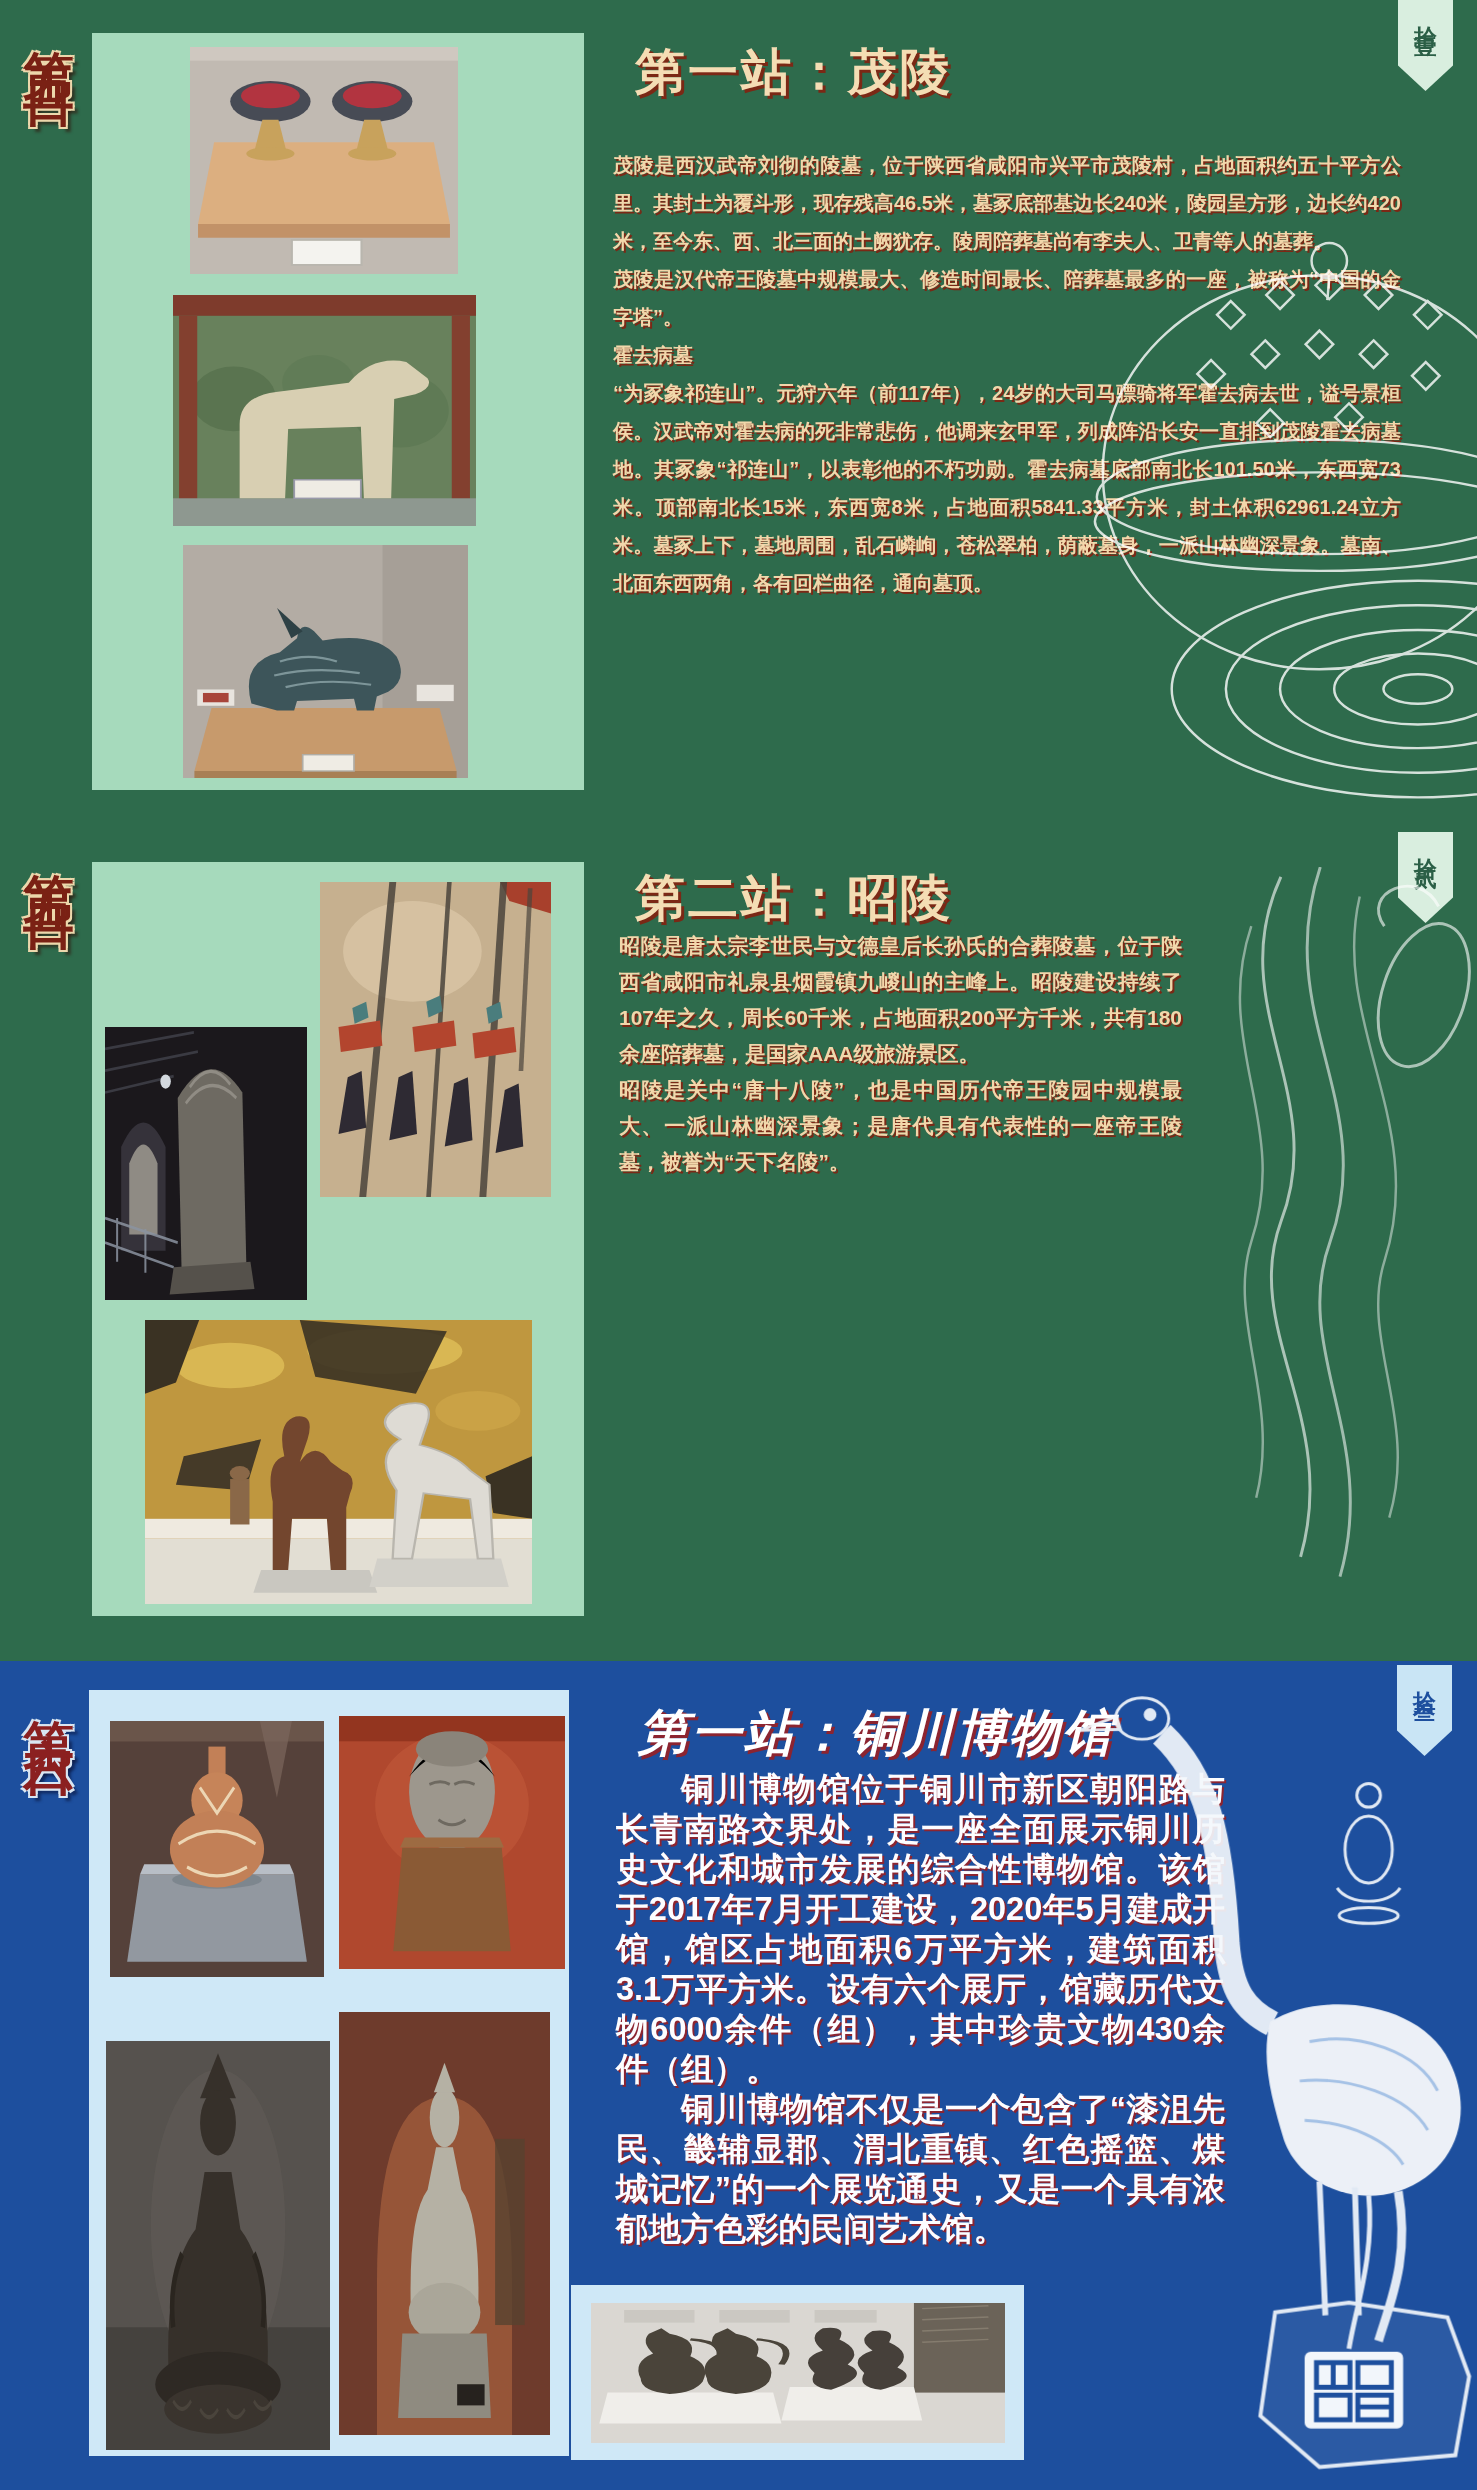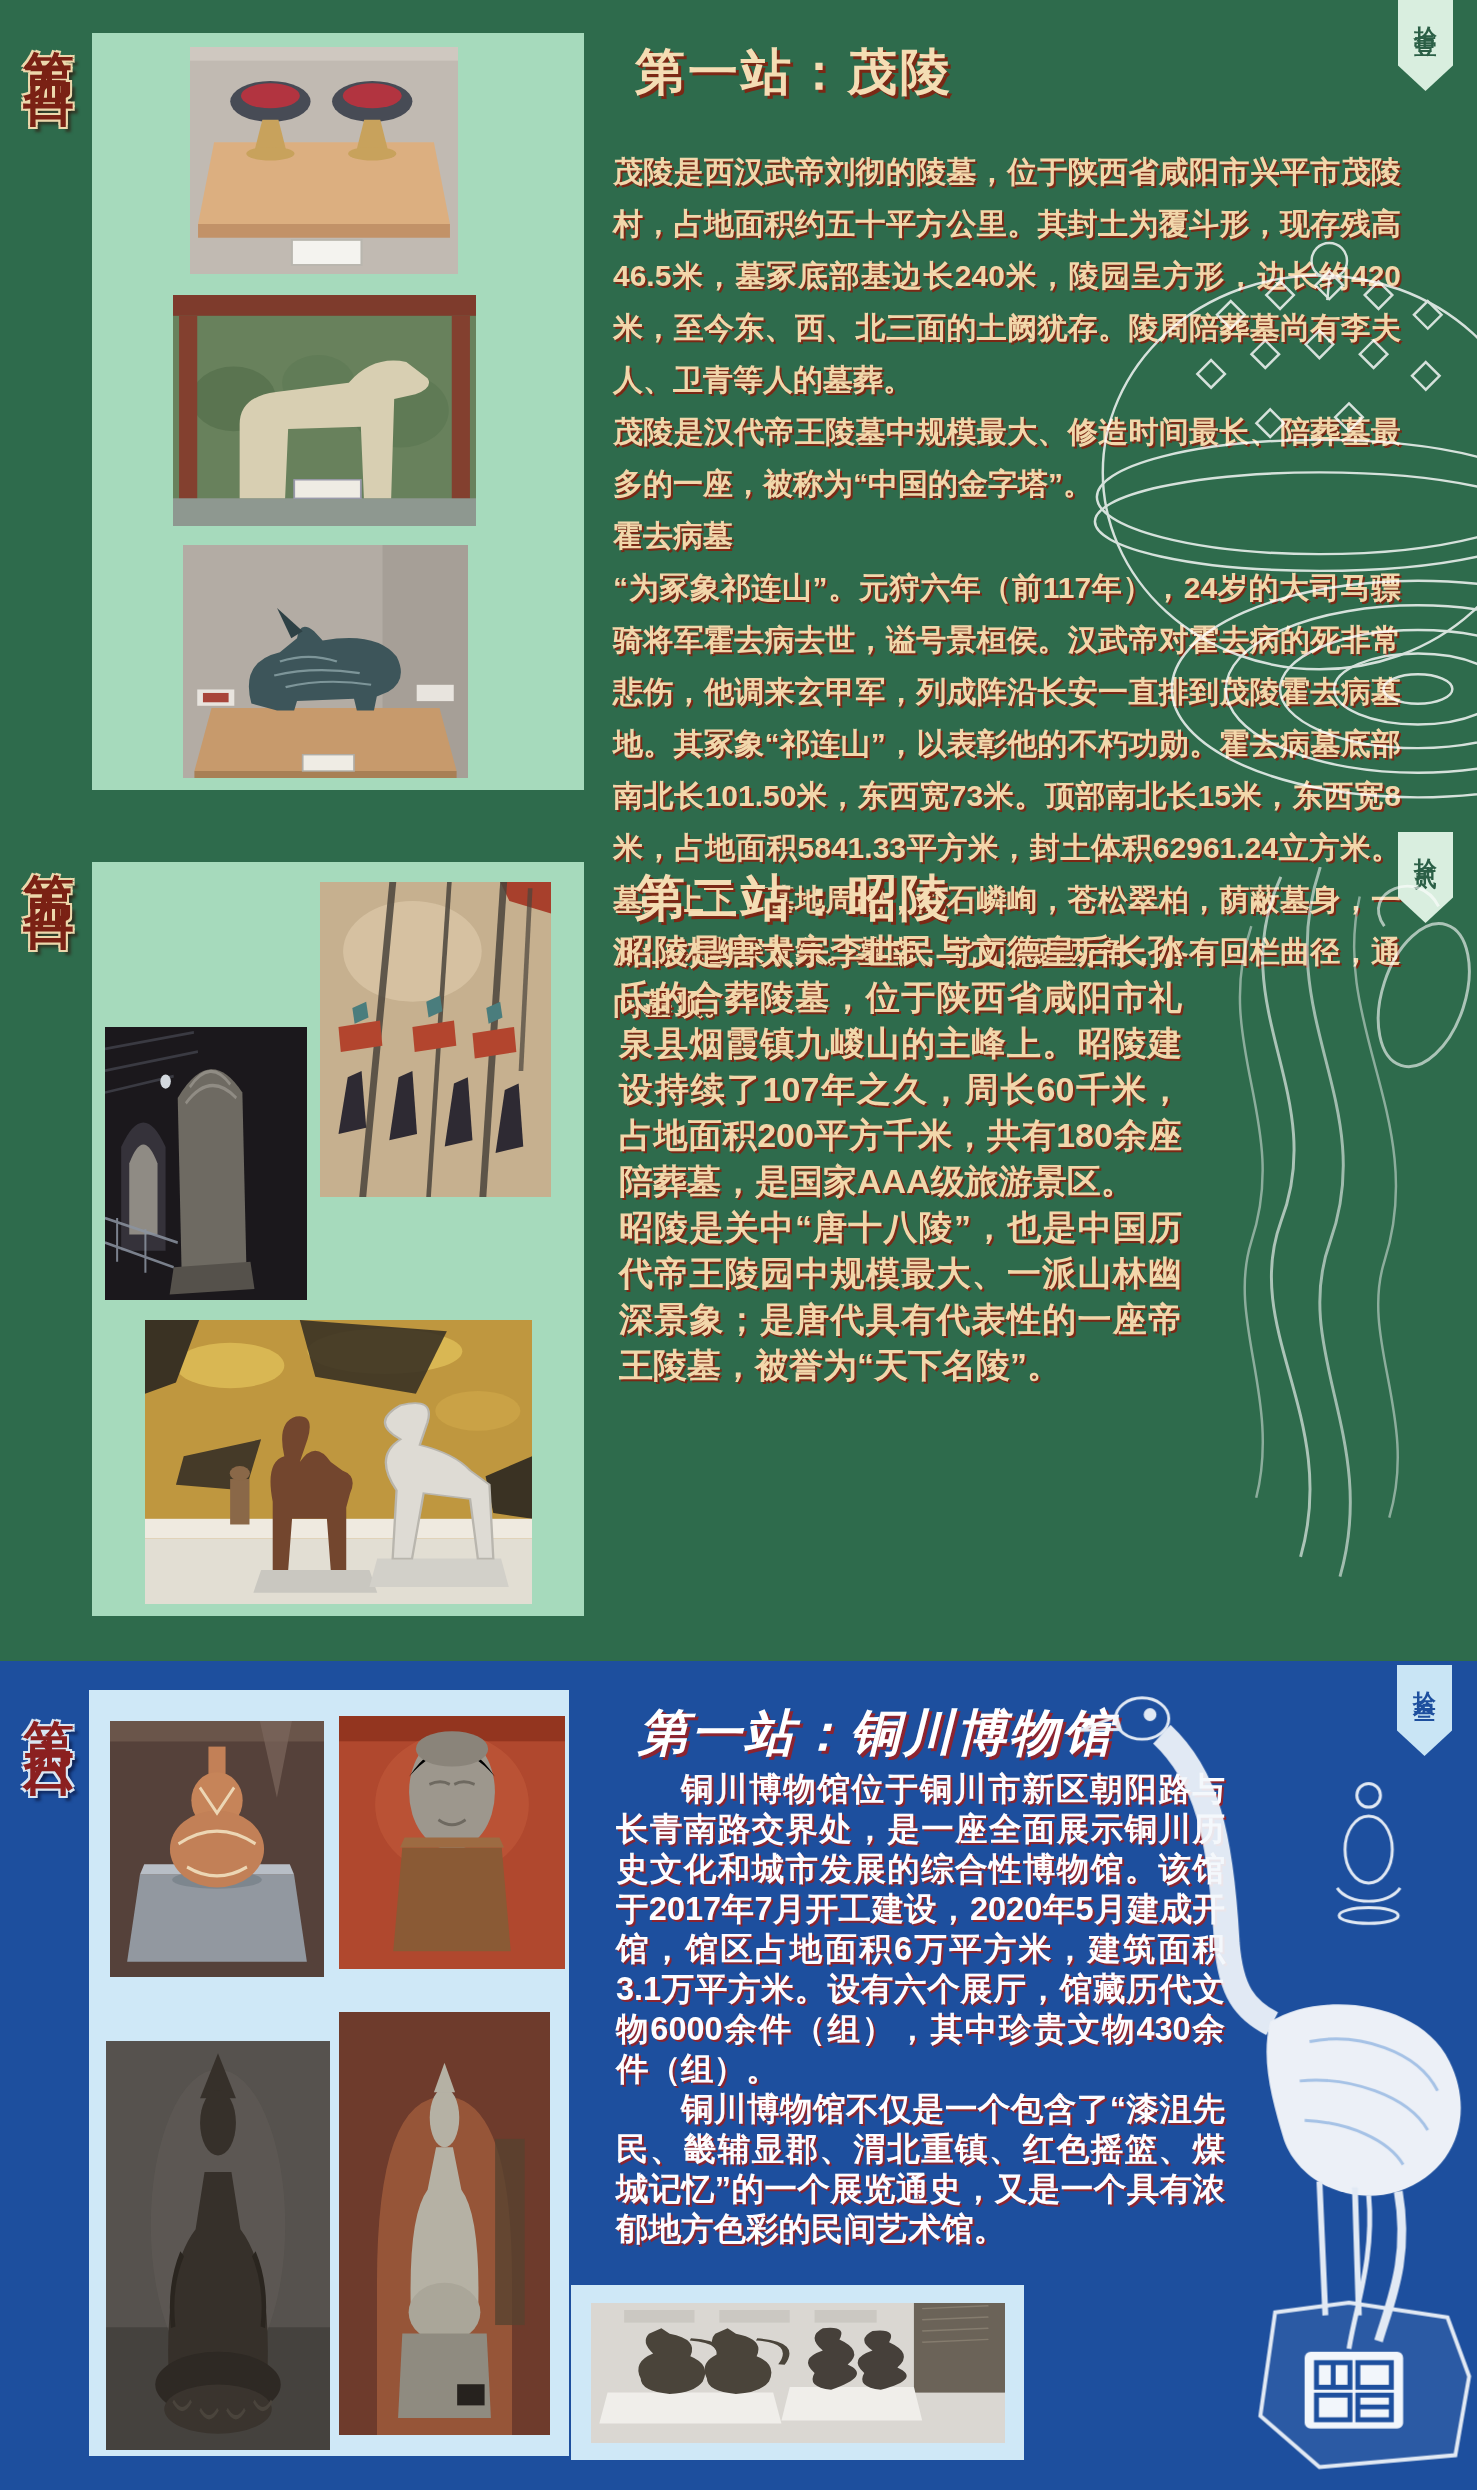--- a/index.html
+++ b/index.html
@@ -33,22 +33,22 @@
   .badge.mint span{color:#2b5f46;}
   .badge.lblue span{color:#1d4f9e;}
   
   .sec-title{font-weight:700;font-size:50px;letter-spacing:3px;white-space:nowrap;}
   .sec-title.cream{color:#f4ddb4;text-shadow:3px 3px 0 #7b2815;}
   .sec-title.white{color:#ffffff;text-shadow:3px 3px 0 #8c2430;font-style:italic;}
   .body-text{font-weight:700;text-align:justify;}
   .body-text p{margin:0;}
   .body-text.cream{color:#f2d7ab;text-shadow:2px 2px 0 #7b2815;}
   .body-text.white{color:#fdfdff;text-shadow:2px 2px 0 #8c2430;}
-  #body-1{font-size:30px;line-height:52px;width:788px;}
-  #body-2{font-size:34px;line-height:46px;width:563px;}
+  #body-1{font-size:20px;line-height:38px;width:788px;}
+  #body-2{font-size:21px;line-height:36px;width:563px;}
   #body-3{font-size:32.5px;line-height:40px;width:609px;}
   #body-3 p{text-indent:2em;}
   .wm{position:absolute;pointer-events:none;}
   .frame-blue{position:absolute;background:#cfe8f7;}
 </style>
 </head>
 <body>
 
 <div id="page">
   <div id="bg-green" class="bg"></div>

